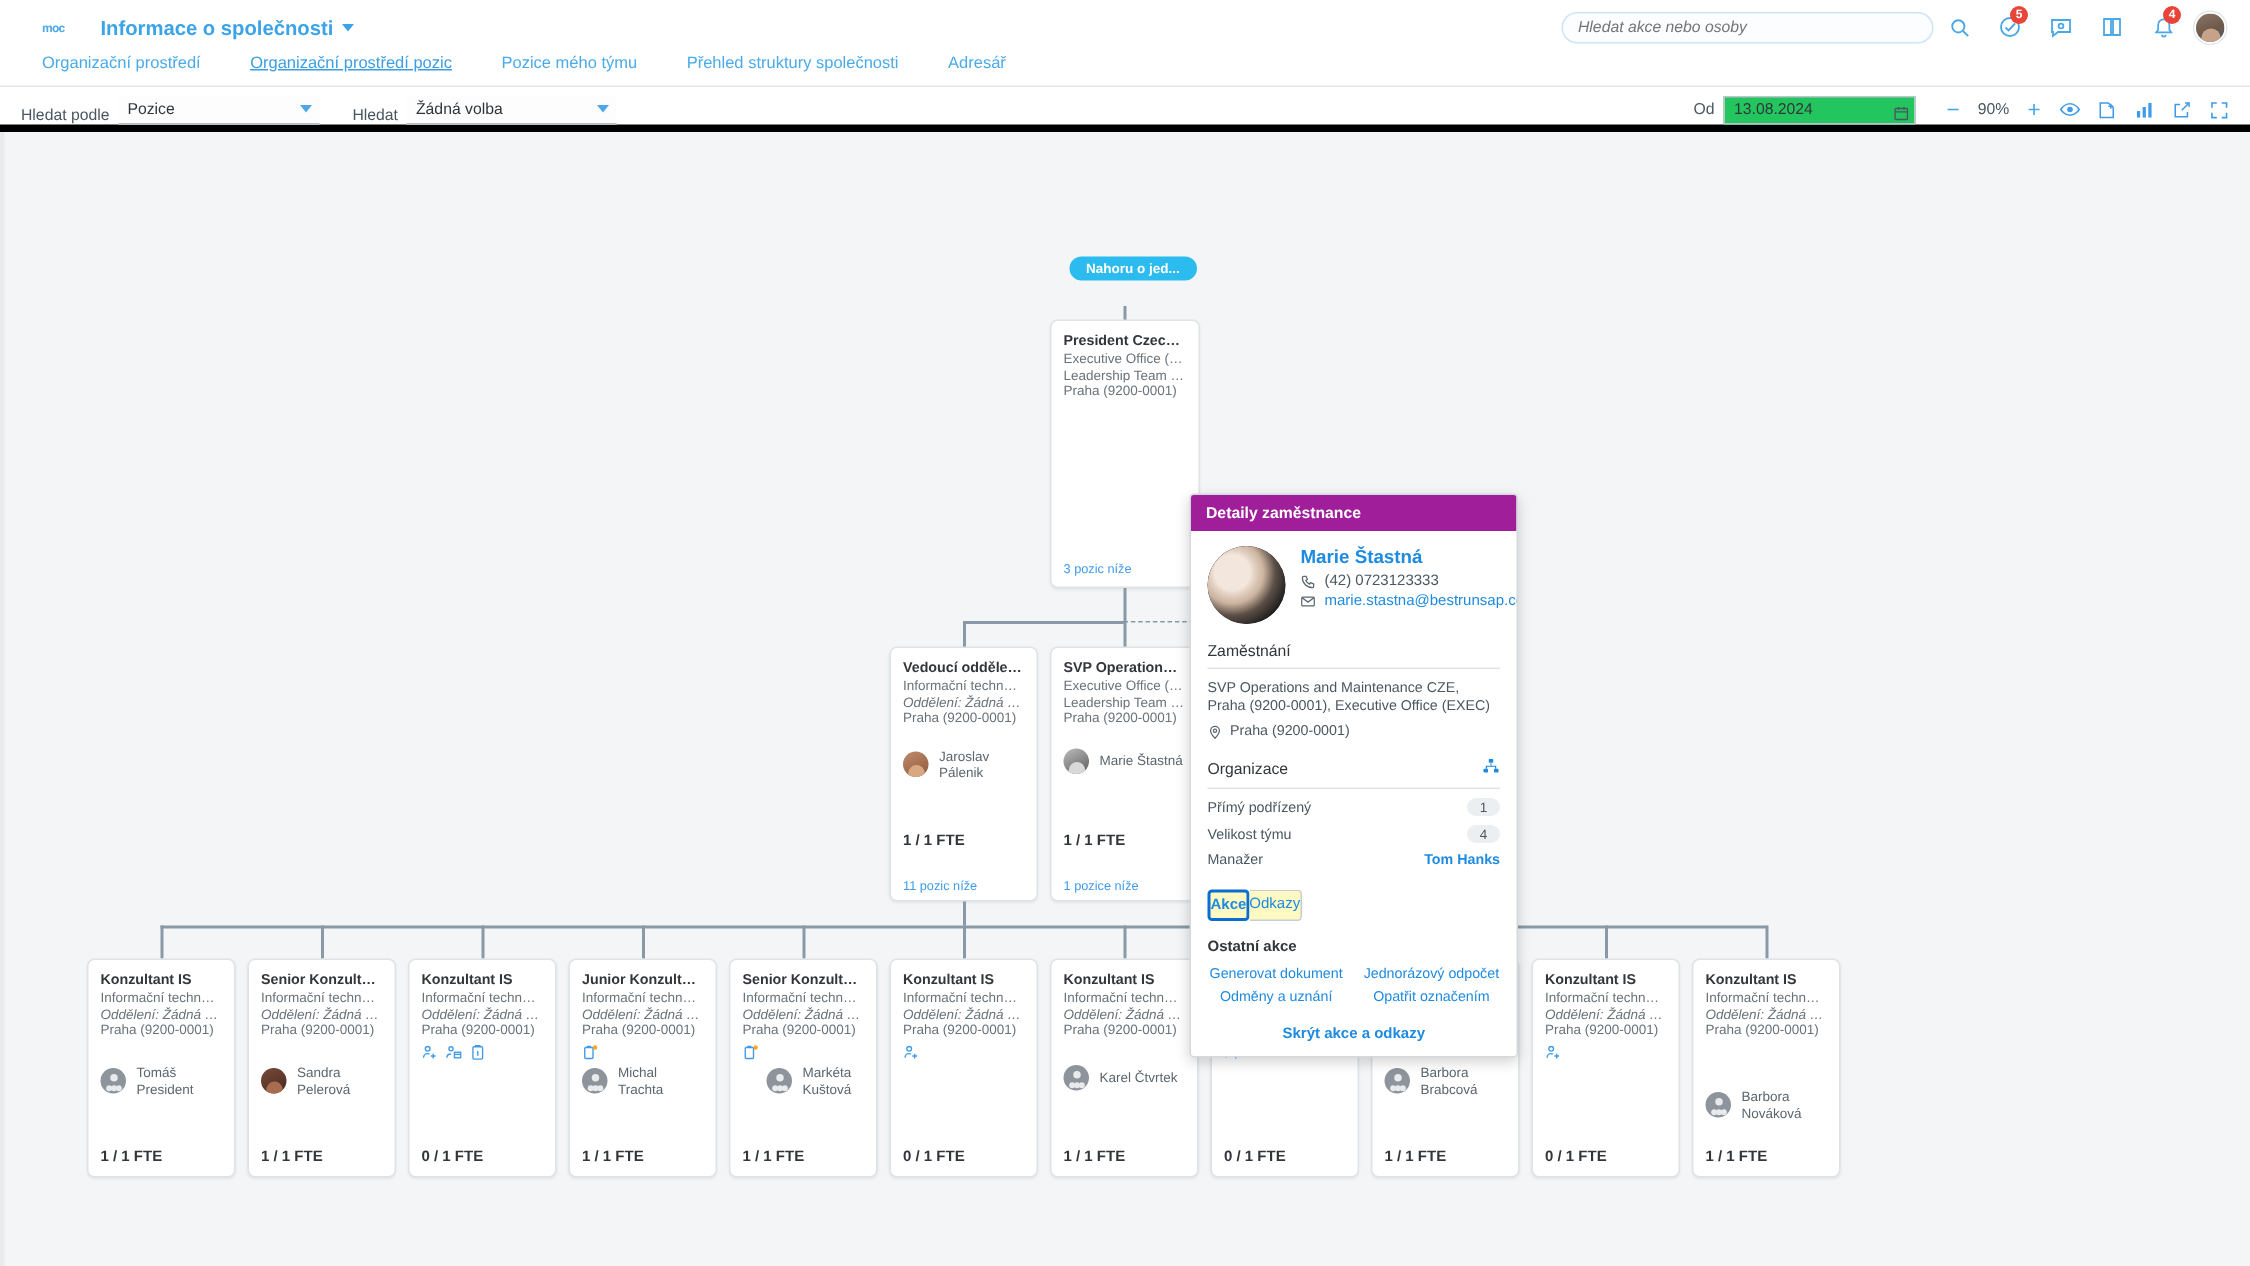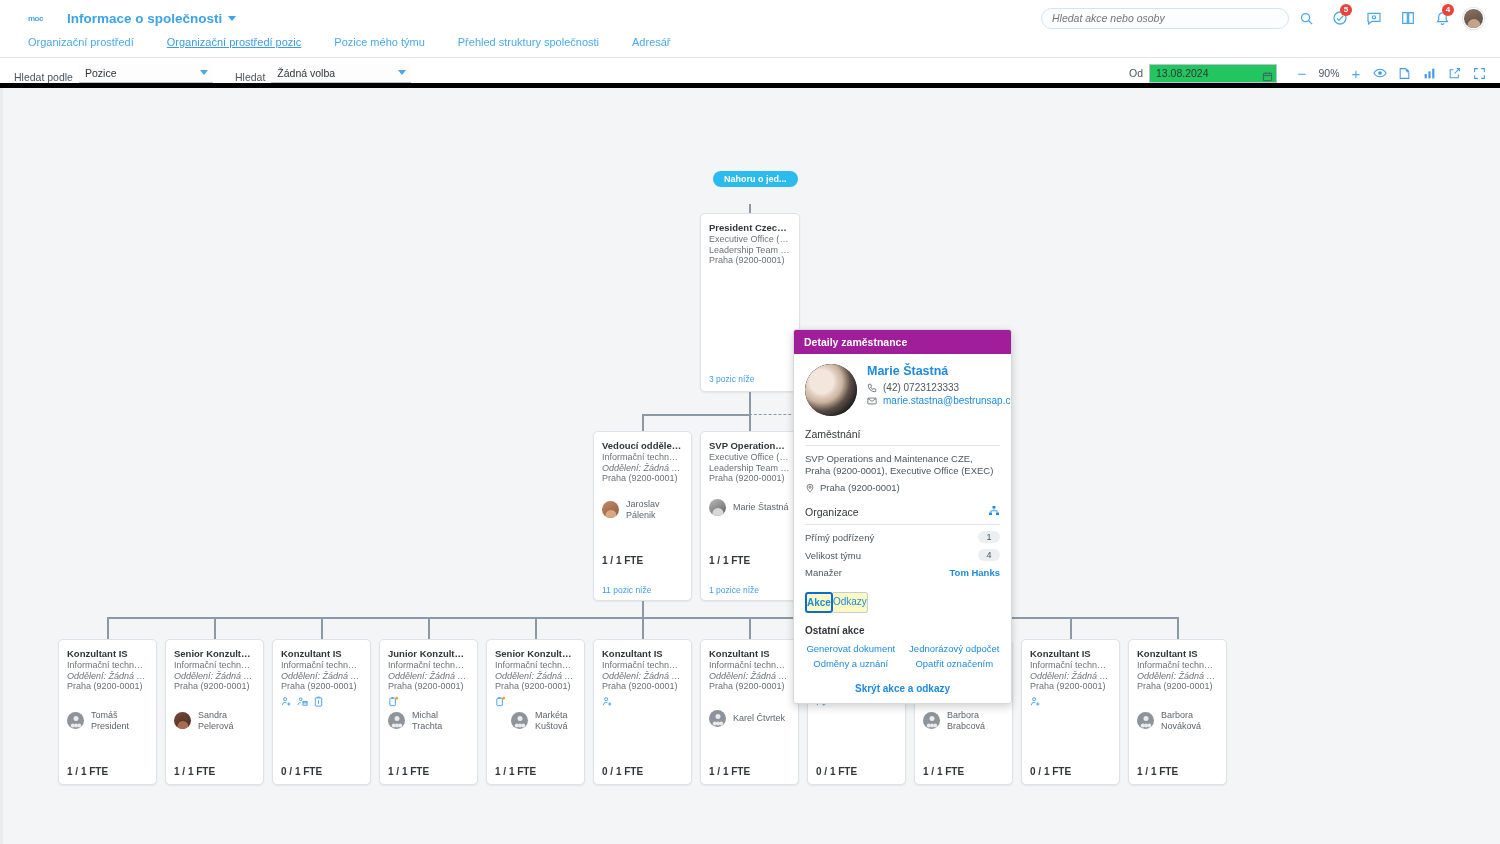--- a/index.html
+++ b/index.html
@@ -704,21 +704,21 @@
       <div class="node-fte" style="top:126px;">0 / 1 FTE</div>
     </div>
 
     <div class="node" style="left:1128px; top:551px; width:99px; height:146px;">
       <div class="node-body">
         <div class="node-title">Konzultant IS</div>
         <div class="node-line">Informační technologi...</div>
         <div class="node-line italic">Oddělení: Žádná data</div>
         <div class="node-line">Praha (9200-0001)</div>
       </div>
-      <div class="node-person" style="top:70px; left:0;">
+      <div class="node-person" style="top:86px; left:0;">
         <span class="pav ph"></span>
         <span class="pname">Barbora Nováková</span>
       </div>
       <div class="node-fte" style="top:126px;">1 / 1 FTE</div>
     </div>
 
     <div class="popup">
       <div class="popup-header">Detaily zaměstnance</div>
       <div class="popup-body">
 

